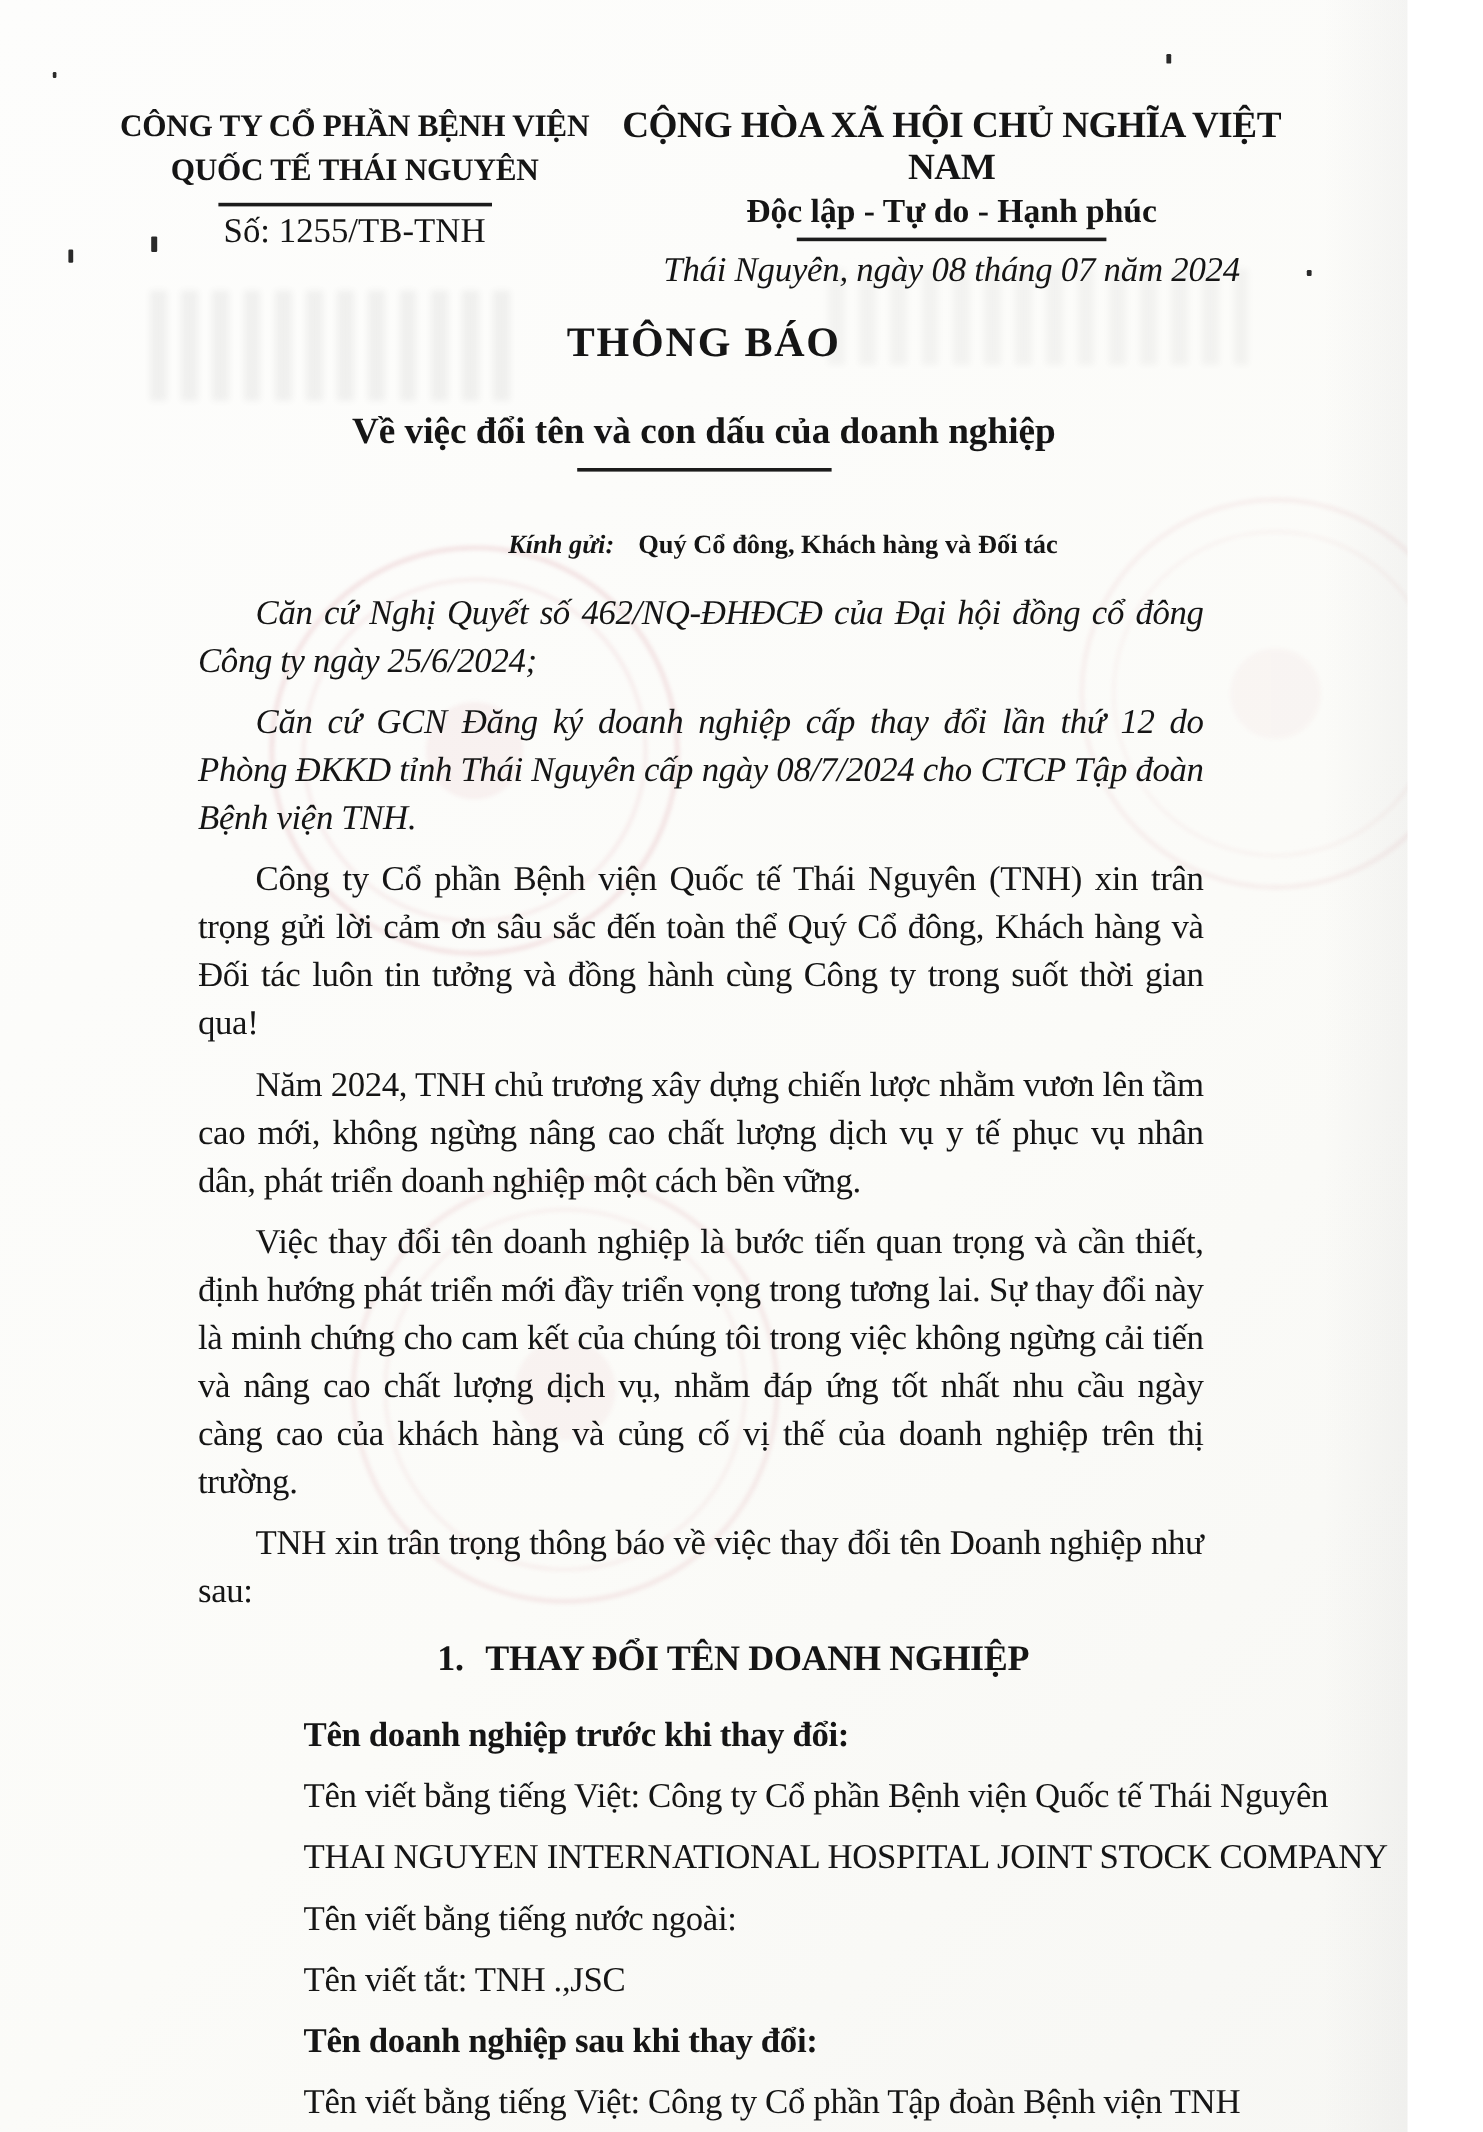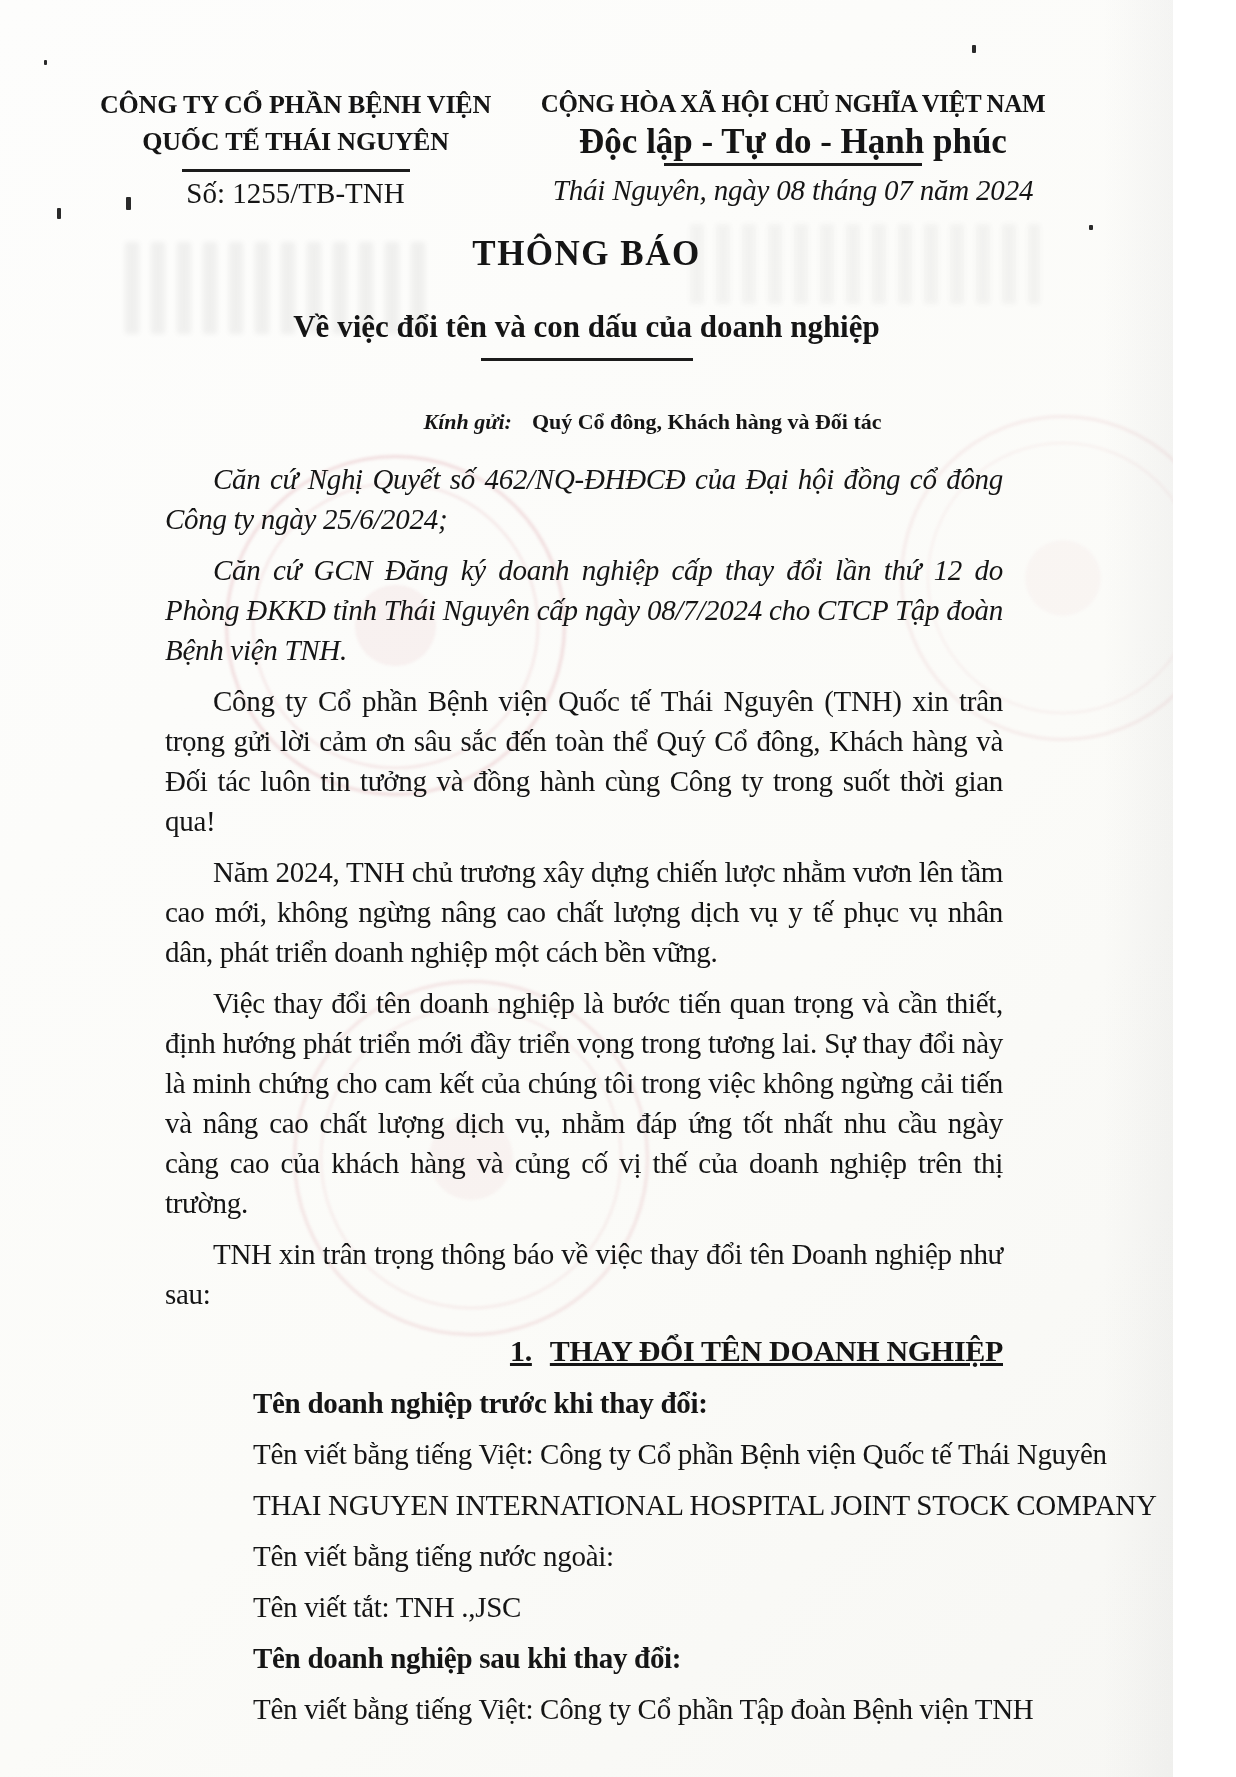--- a/index.html
+++ b/index.html
@@ -17,22 +17,22 @@
   .layer-content { position:relative; z-index:2; }
 
   
   .header { display:flex; align-items:flex-start; padding-top:86px; }
   .issuer { width:415px; margin-left:88px; text-align:center; }
   .issuer-name { font-weight:bold; font-size:26px; line-height:37px; letter-spacing:-0.2px; }
   .issuer-rule { width:228px; border:0; border-top:3px solid #1c1c1c; margin:9px auto 5px; }
   .ref-number { font-size:29px; }
 
   .national { flex:1; margin-right:90px; text-align:center; }
-  .nat-line1 { font-weight:bold; font-size:25px; line-height:35px; letter-spacing:-0.4px; }
-  .nat-line2 { font-weight:bold; font-size:35px; line-height:41px; }
+  .nat-line1 { font-weight:bold; font-size:31px; line-height:35px; letter-spacing:-0.4px; }
+  .nat-line2 { font-weight:bold; font-size:28px; line-height:41px; }
   .nat-rule { width:258px; border:0; border-top:3px solid #1c1c1c; margin:1px auto 8px; }
   .place-date { font-style:italic; font-size:29px; letter-spacing:-0.2px; }
 
   
   .title-block { text-align:center; margin-top:22px; }
   .doc-title { font-size:35px; font-weight:bold; letter-spacing:1.5px; line-height:44px; }
   .doc-subtitle { font-size:31px; font-weight:bold; margin-top:31px; line-height:40px; }
   .subtitle-underline { width:212px; border:0; border-top:3px solid #1c1c1c; margin:11px auto 0; }
 
   
@@ -42,21 +42,21 @@
 
   
   .content {
     margin-top:16px; padding:0 170px 0 165px;
     font-size:29px; line-height:40px; letter-spacing:-0.3px;
     text-align:justify;
   }
   .content p { margin:0 0 11px; text-indent:48px; }
   .content p.italic { font-style:italic;font-family:Liberation Serif, serif; }
 
-  .section-heading { margin:16px 0 11px; padding-left:54px; font-weight:bold; font-size:30px; line-height:42px; text-align:right;text-decoration:underline; }
+  .section-heading { margin:16px 0 22px; padding-left:54px; font-weight:bold; font-size:30px; line-height:42px; text-align:center; }
   .heading-number { margin-right:18px; }
 
   .sec-line { margin:0 0 13px; padding-left:40px; text-indent:0; text-align:left; white-space:nowrap; }
   .sec-line.bold { font-weight:bold; }
 
   .page-number { text-align:center; margin-top:44px; padding-right:40px; font-size:31px; }
 
   
   .stamp {
     position:absolute; z-index:1; border-radius:50%;

